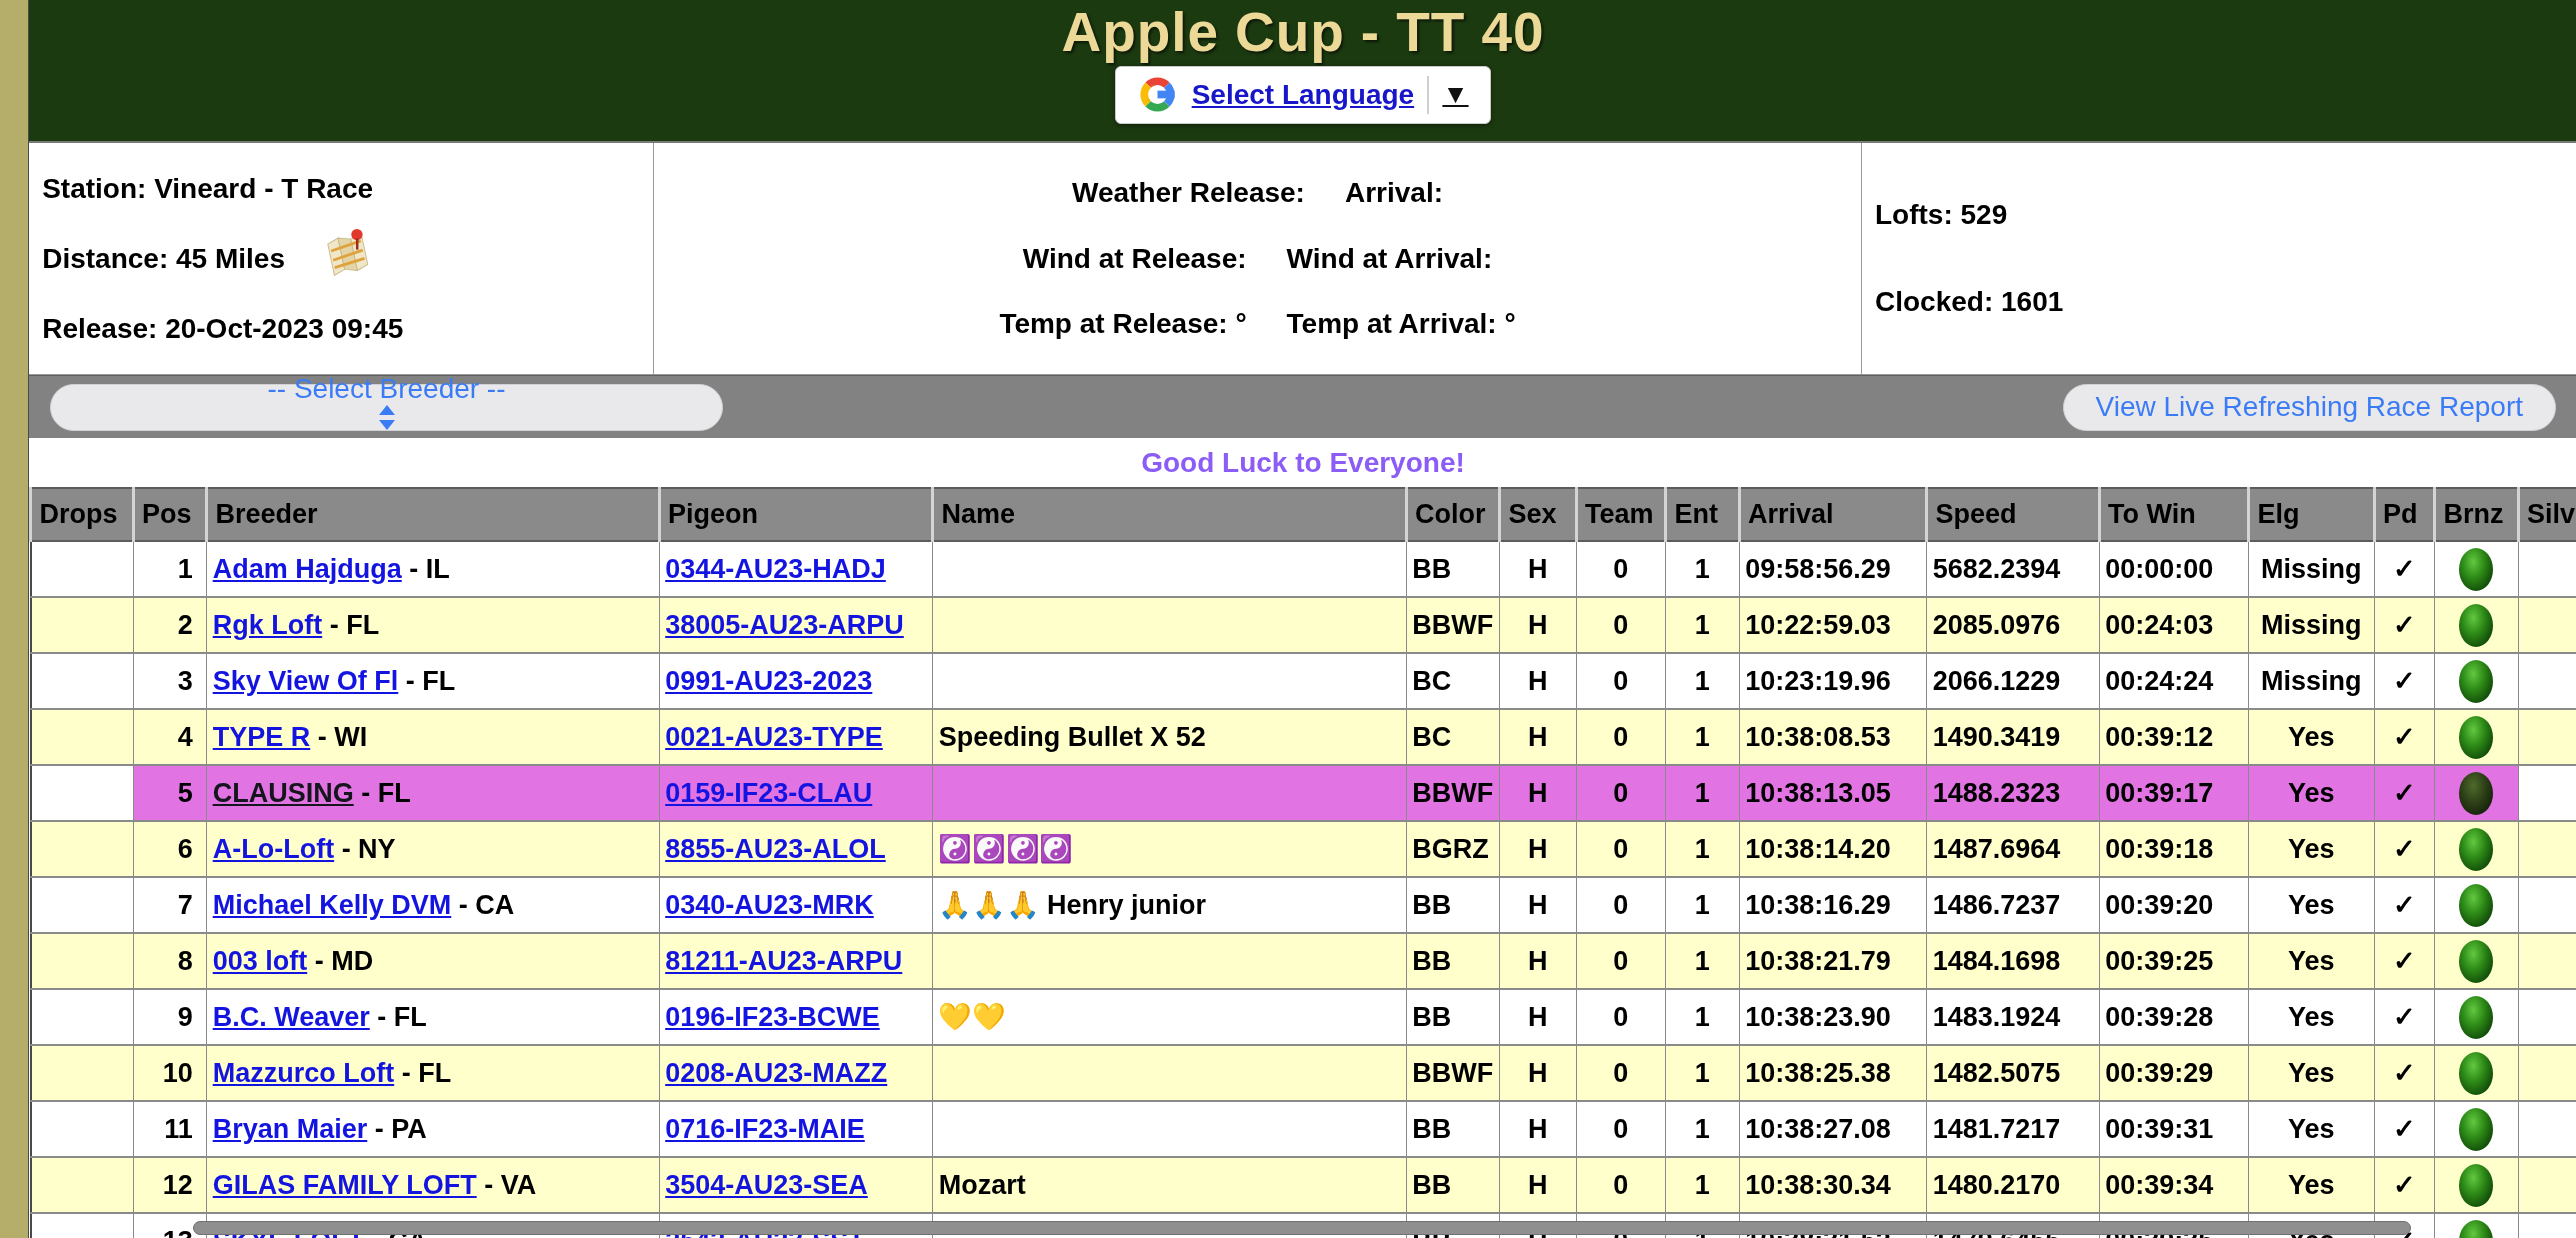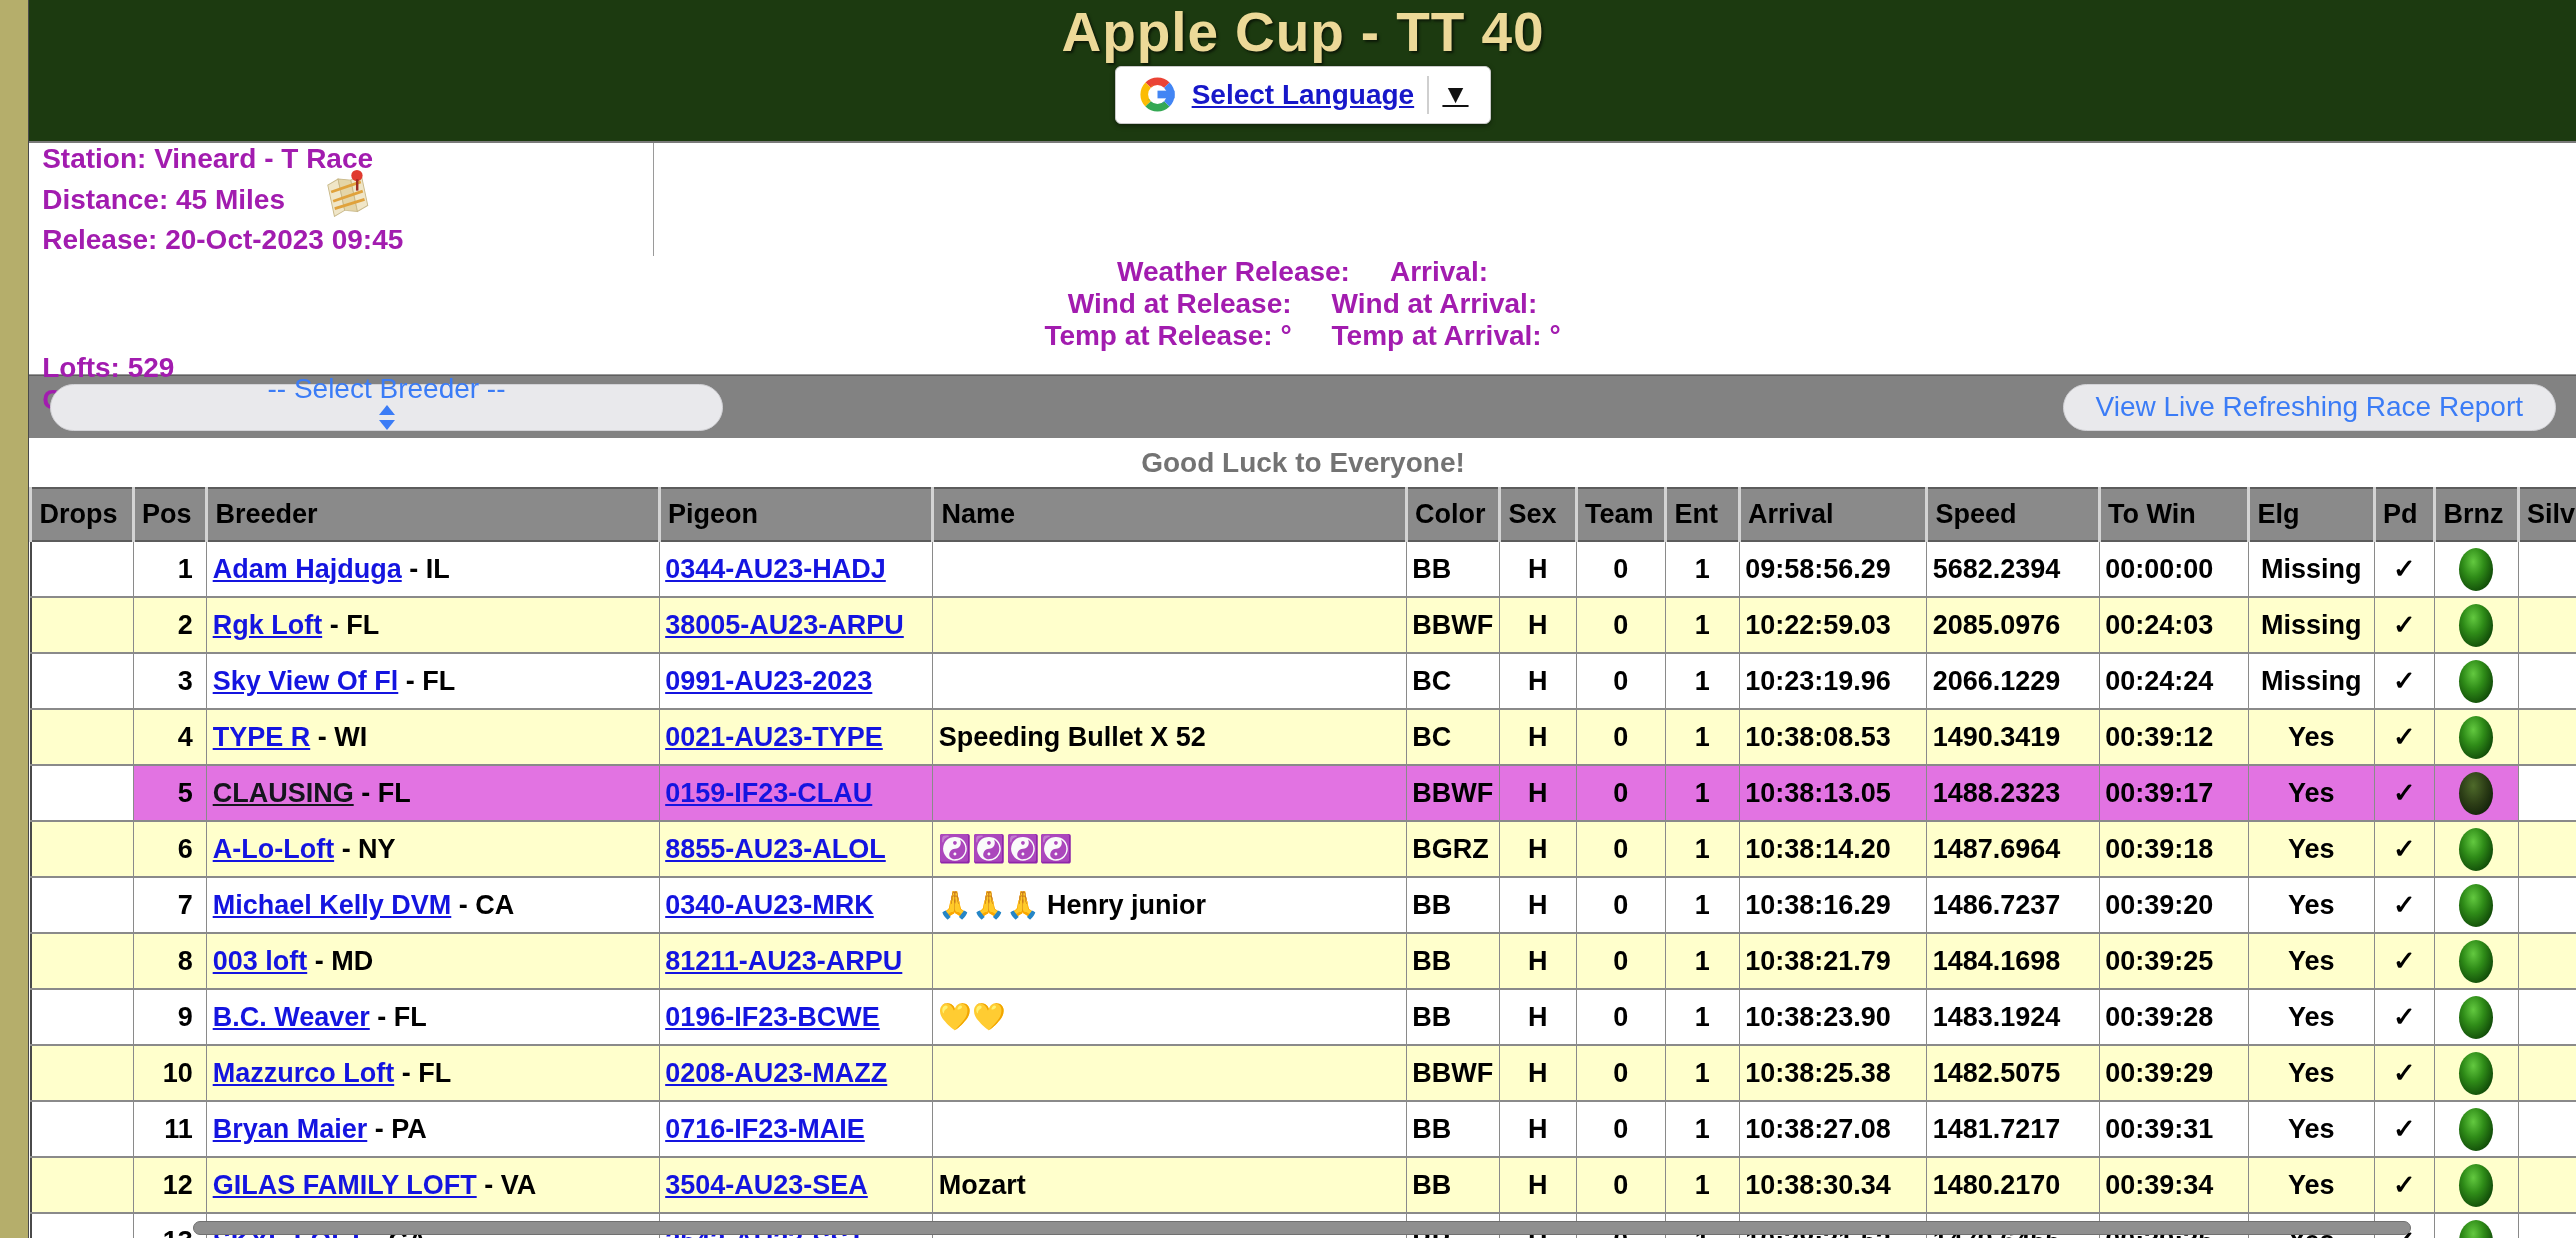--- a/index.html
+++ b/index.html
@@ -30,23 +30,22 @@
     padding:7.5px 21px;margin-top:1.9px;box-shadow:0 1.9px 5.7px rgba(0,0,0,.4);
   }
   .glogo{width:41px;height:41px;}
   .translate a{
     color:#1717c9;font-weight:bold;font-size:28px;text-decoration:underline;
   }
   .translate .sep{width:1.9px;height:38px;background:#cfcfcf;}
   .translate .arrow{font-size:26.4px;color:#111;text-decoration:underline;font-weight:bold;}
   
   .infoband{
-    display:flex;height:231px;background:#fff;color:#a21caf;
+    display:flex;height:231px;background:#fff;color:#000000;
     border-bottom:1.9px solid #9a9a9a;
-    flex-direction:column;
   }
   .infoband .col{
     display:flex;flex-direction:column;justify-content:space-evenly;
     font-size:28px;font-weight:bold;
   }
   .col-left{width:611px;padding-left:13.2px;border-right:1.9px solid #9a9a9a;}
   .col-mid{flex:1;align-items:center;border-right:1.9px solid #9a9a9a;}
   .col-right{width:702px;padding-left:13.2px;}
   .pairline{display:flex;gap:40px;justify-content:center;}
   .distline{display:flex;align-items:center;gap:38px;}
@@ -63,21 +62,21 @@
   }
   .select-pill{width:622px;justify-content:flex-end;padding:0 24.5px;flex-direction:column;}
   .btn-pill{padding:0 32px;}
   .chev{display:flex;flex-direction:column;gap:4.7px;}
   .chev i{display:block;width:0;height:0;border-left:8.5px solid transparent;border-right:8.5px solid transparent;}
   .chev .up{border-bottom:10.4px solid #3b7cf6;}
   .chev .dn{border-top:10.4px solid #3b7cf6;}
   
   .banner{
     height:49px;background:#fff;display:flex;align-items:center;justify-content:center;
-    font-size:28px;font-weight:bold;color:#737373;
+    font-size:28px;font-weight:bold;color:#8b5cf6;
   }
   
   table.race{
     width:2548px;table-layout:fixed;border-collapse:collapse;
     font-size:27px;font-weight:bold;color:#000;
     border:2.8px solid #4a4a4a;
   }
   th{
     background:#8a8a8a;height:49px;
     border-top:2.8px solid #5c5c5c;border-bottom:2.8px solid #5c5c5c;

